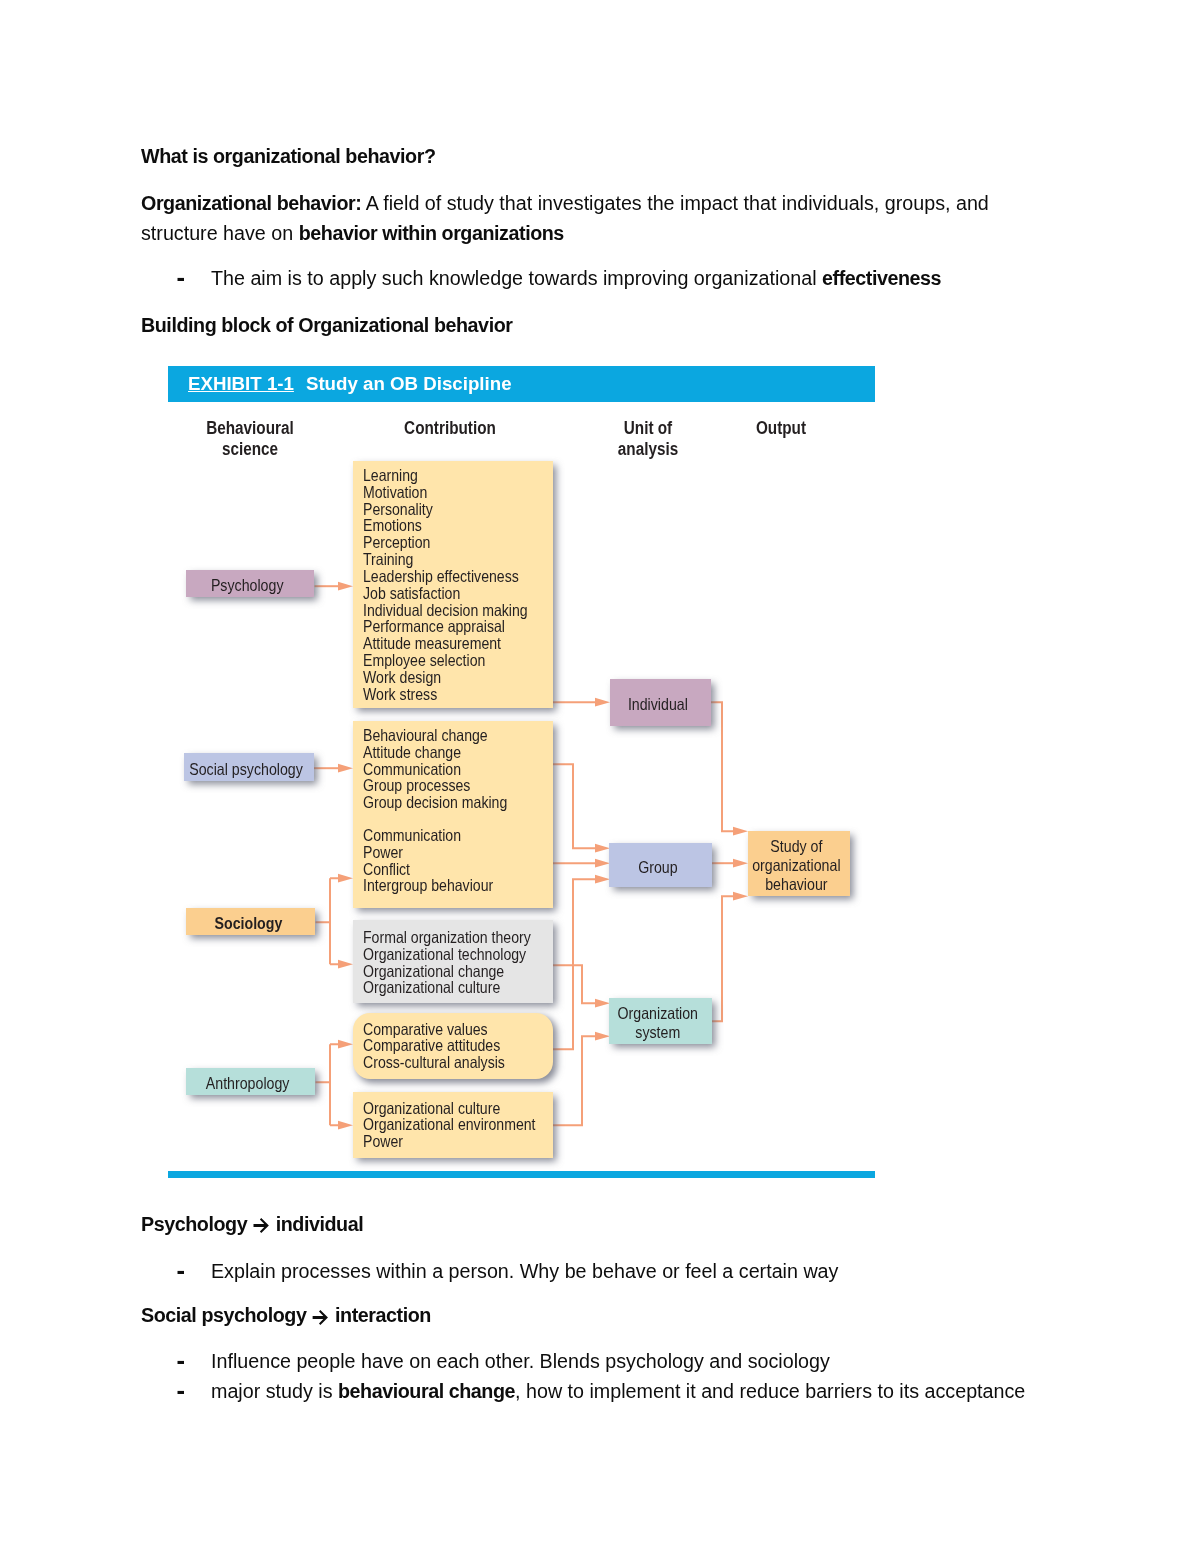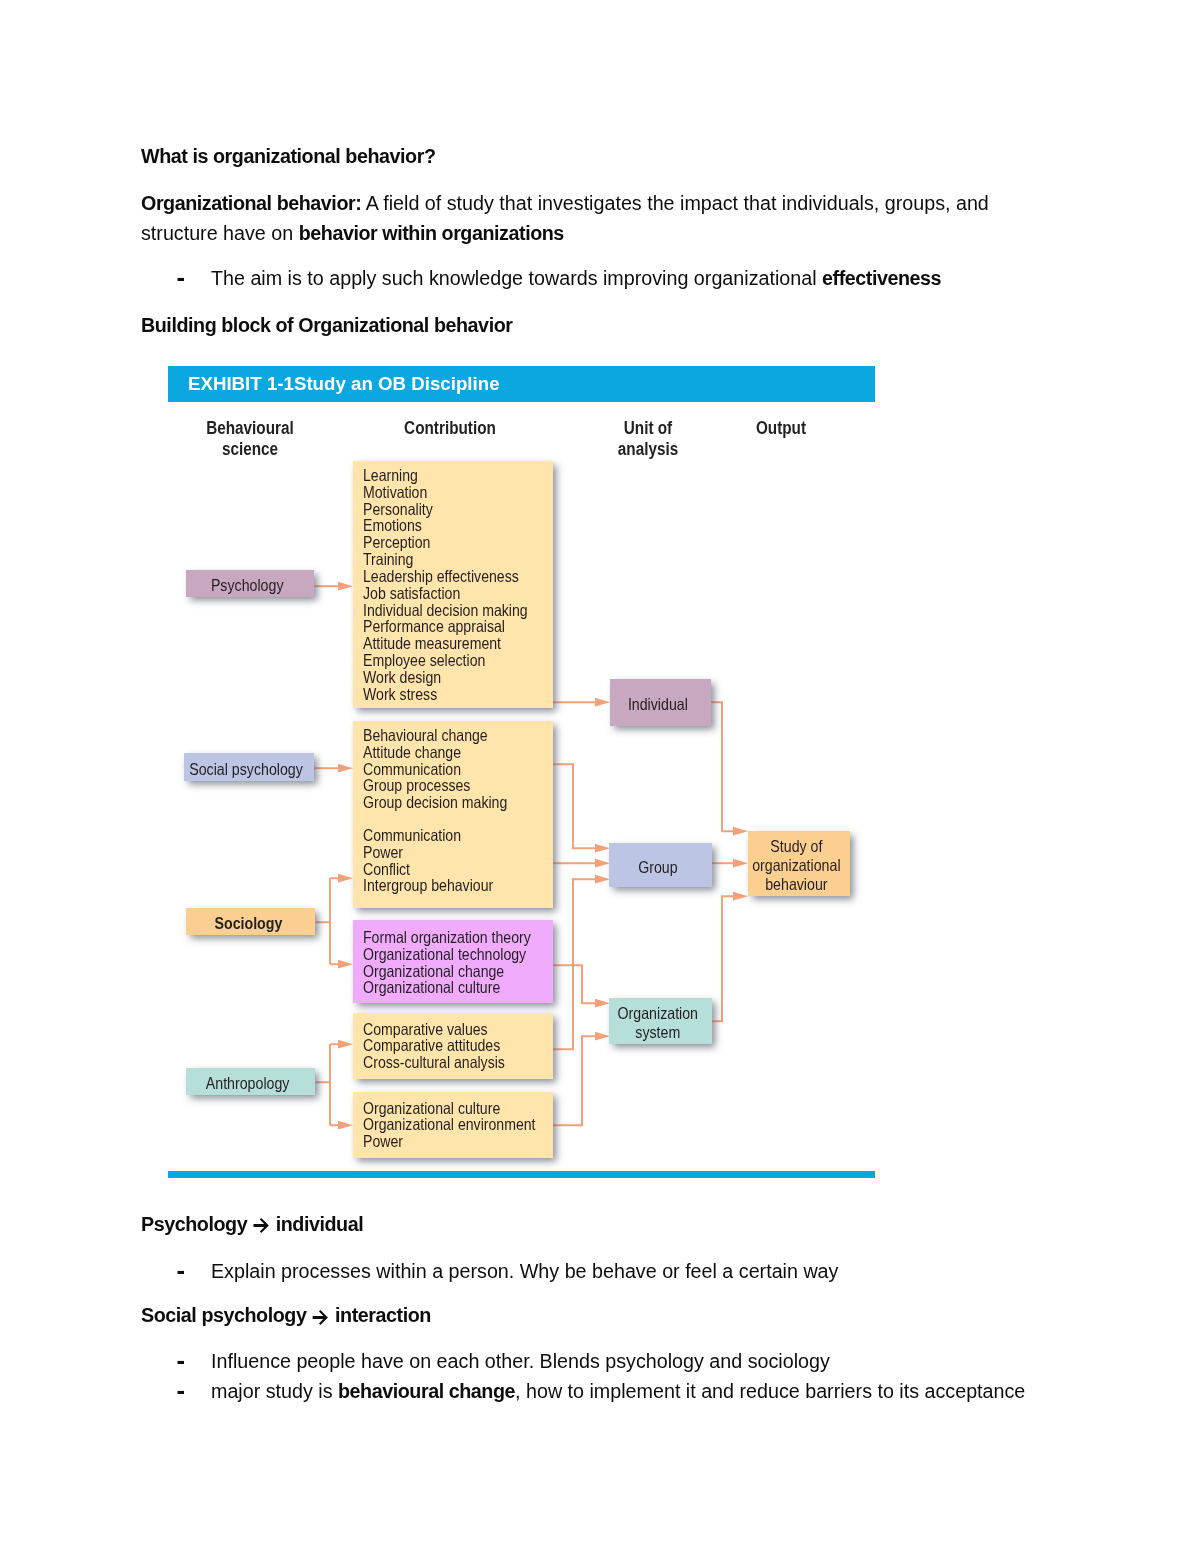--- a/index.html
+++ b/index.html
@@ -20,21 +20,21 @@
   .li-row{position:absolute;font-size:20px;line-height:30px;color:#0d0d0d;
           transform:scaleX(0.985);transform-origin:left top;}
   .li-row .marker{position:absolute;left:-0.5px;top:0;font-weight:bold;font-size:26px;line-height:29px;}
   .li-row .ltext{position:absolute;left:34.5px;top:0;white-space:nowrap;}
 
   
   #exhibit{position:absolute;left:168px;top:366px;width:707px;height:812px;}
   #exhibit-header{position:absolute;left:0;top:0;width:707px;height:36px;}
   #exhibit-header .etitle{position:absolute;left:20px;top:6.2px;font-size:18.7px;font-weight:bold;
         color:#ffffff;white-space:nowrap;line-height:24px;}
-  #exhibit-header .etitle .lbl{}
+  #exhibit-header .etitle .lbl{margin-right:12px;text-decoration:underline;}
   #exhibit-footer{position:absolute;left:0;top:805px;width:707px;height:7px;}
 
   .colhead{position:absolute;font-size:18px;font-weight:bold;color:#231f20;text-align:center;
            line-height:20.5px;width:160px;}
   .colhead > div{transform:scaleX(0.85);}
 
   .node{position:absolute;box-sizing:border-box;
         box-shadow:3.5px 3.5px 7.5px rgba(92,96,112,0.72);
         font-size:16.5px;color:#231f20;text-align:center;line-height:18.8px;
         display:flex;align-items:center;justify-content:center;}
@@ -161,27 +161,27 @@
       <div class="li" style="top:5.00px;">Behavioural change</div>
       <div class="li" style="top:21.82px;">Attitude change</div>
       <div class="li" style="top:38.64px;">Communication</div>
       <div class="li" style="top:55.46px;">Group processes</div>
       <div class="li" style="top:72.28px;">Group decision making</div>
       <div class="li" style="top:105.00px;">Communication</div>
       <div class="li" style="top:121.82px;">Power</div>
       <div class="li" style="top:138.64px;">Conflict</div>
       <div class="li" style="top:155.46px;">Intergroup behaviour</div>
     </div>
-    <div class="listbox" style="left:185px;top:554px;width:200px;height:83px;background:#f0abfc;">
+    <div class="listbox" style="left:185px;top:554px;width:200px;height:83px;background:#e5e5e5;">
       <div class="li" style="top:8.00px;">Formal organization theory</div>
       <div class="li" style="top:24.82px;">Organizational technology</div>
       <div class="li" style="top:41.64px;">Organizational change</div>
       <div class="li" style="top:58.46px;">Organizational culture</div>
     </div>
-    <div class="listbox" style="left:185px;top:647px;width:200px;height:66px;background:#ffe5ab;">
+    <div class="listbox" style="left:185px;top:647px;width:200px;height:66px;background:#ffe5ab;border-radius:17px;">
       <div class="li" style="top:6.50px;">Comparative values</div>
       <div class="li" style="top:23.32px;">Comparative attitudes</div>
       <div class="li" style="top:40.14px;">Cross-cultural analysis</div>
     </div>
     <div class="listbox" style="left:185px;top:726px;width:200px;height:66px;background:#ffe5ab;">
       <div class="li" style="top:6.50px;">Organizational culture</div>
       <div class="li" style="top:23.32px;">Organizational environment</div>
       <div class="li" style="top:40.14px;">Power</div>
     </div>
     <div class="node" style="left:442px;top:313px;width:101px;height:47px;background:#c8a8c0;">

